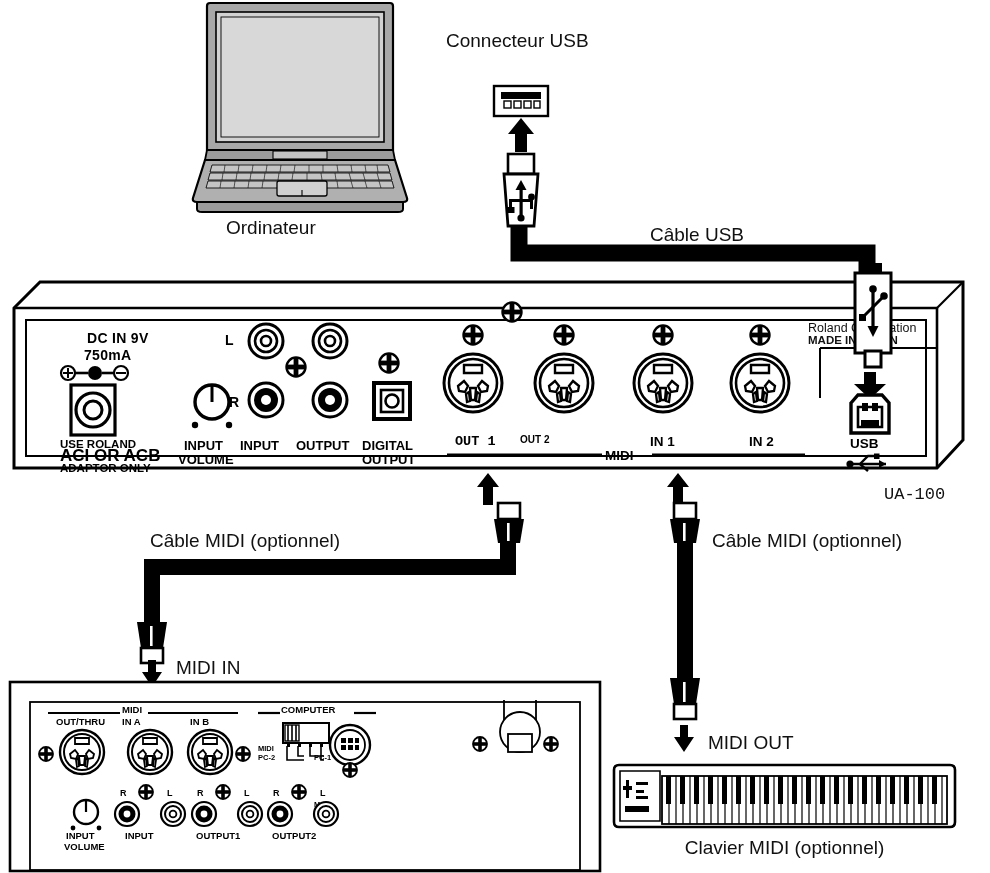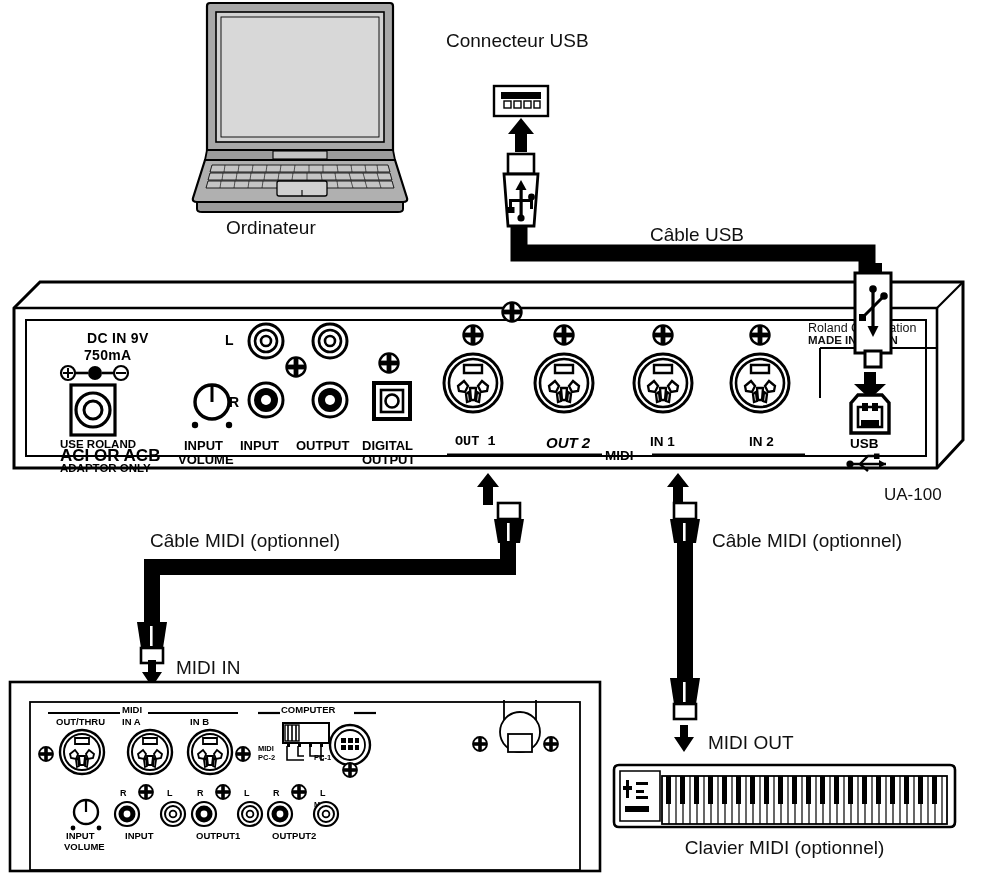--- a/index.html
+++ b/index.html
@@ -7,21 +7,21 @@
     width:990px;height:873px;
     background:#ffffff;
     font-family:"Liberation Sans", sans-serif;
     color:#000;
     position:relative;
     overflow:hidden;
   }
   .stage{position:absolute;left:0;top:0;width:990px;height:873px;}
   .abs{position:absolute;}
   .lbl{font-size:19px;line-height:25px;color:#111;white-space:pre;}
-  .lbl-sm{font-size:17px;line-height:22px;color:#111;white-space:pre;}
+  .lbl-sm{font-size:17px;line-height:22px;color:#111;white-space:pre;font-family:Liberation Mono, monospace;}
   .panel-txt{font-family:"Liberation Sans", sans-serif;font-weight:bold;}
   svg{display:block;overflow:visible;}
 </style>
 </head>
 <body>
 
 <div class="stage">
 
   <div class="abs" style="left:185px;top:2px;">
     <svg width="230" height="215" viewBox="0 0 230 215">
@@ -280,21 +280,21 @@
       <path d="M22 13 L40 13 L40 21 L22 21 Z" fill="#fff" stroke="#000" stroke-width="2.4"></path>
       <g fill="#fff" stroke="#000" stroke-width="2.3">
         <path d="M16 34 L22 29 L26 34 L23 40 L17 39 Z"></path>
         <path d="M46 34 L40 29 L36 34 L39 40 L45 39 Z"></path>
         <path d="M28 36 L34 36 L33 48 L29 48 Z"></path>
         <path d="M24 42 L27 40 L28 49 L25 50 Z"></path>
         <path d="M38 42 L35 40 L34 49 L37 50 Z"></path>
       </g>
     </svg>
   </div>
-  <div class="abs panel-txt" style="left:546px;top:434px;font-size:15px;font-style:italic;">OUT 2</div>
+  <div class="abs panel-txt" style="left:520px;top:434px;font-size:10px;">OUT 2</div>
 
   <div class="abs" style="left:652px;top:324px;">
     <svg width="22" height="22" viewBox="0 0 22 22">
       <circle cx="11" cy="11" r="9.5" fill="#fff" stroke="#000" stroke-width="2.4"></circle>
       <path d="M1.5 8.6 L20.5 8.6 L20.5 13.4 L1.5 13.4 Z" fill="#000"></path>
       <path d="M8.6 1.5 L13.4 1.5 L13.4 20.5 L8.6 20.5 Z" fill="#000"></path>
     </svg>
   </div>
   <div class="abs" style="left:632px;top:352px;">
     <svg width="62" height="62" viewBox="0 0 62 62">

